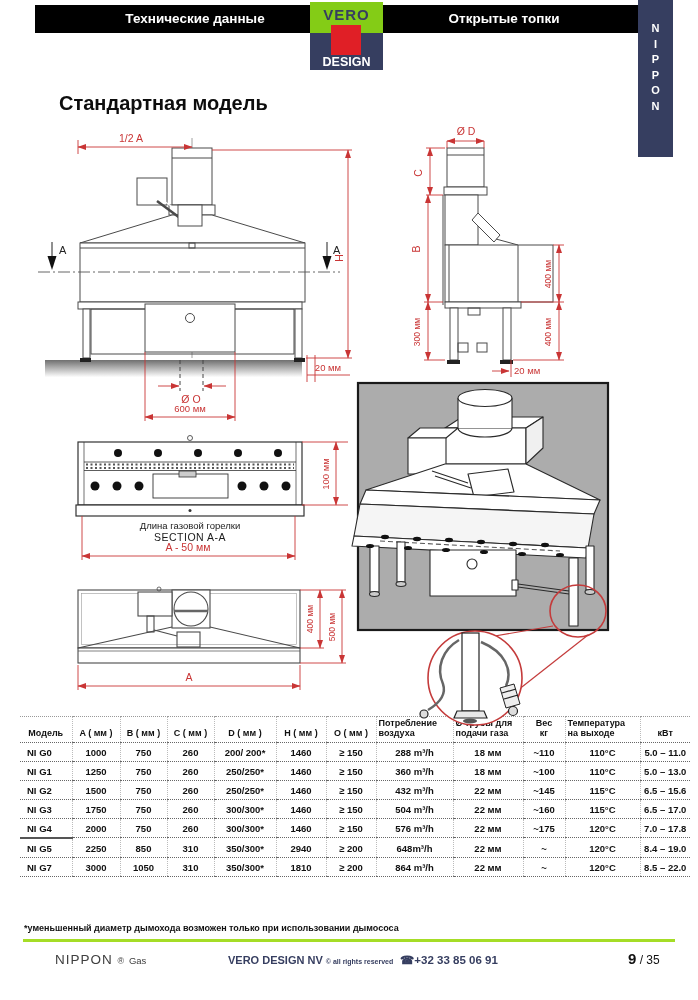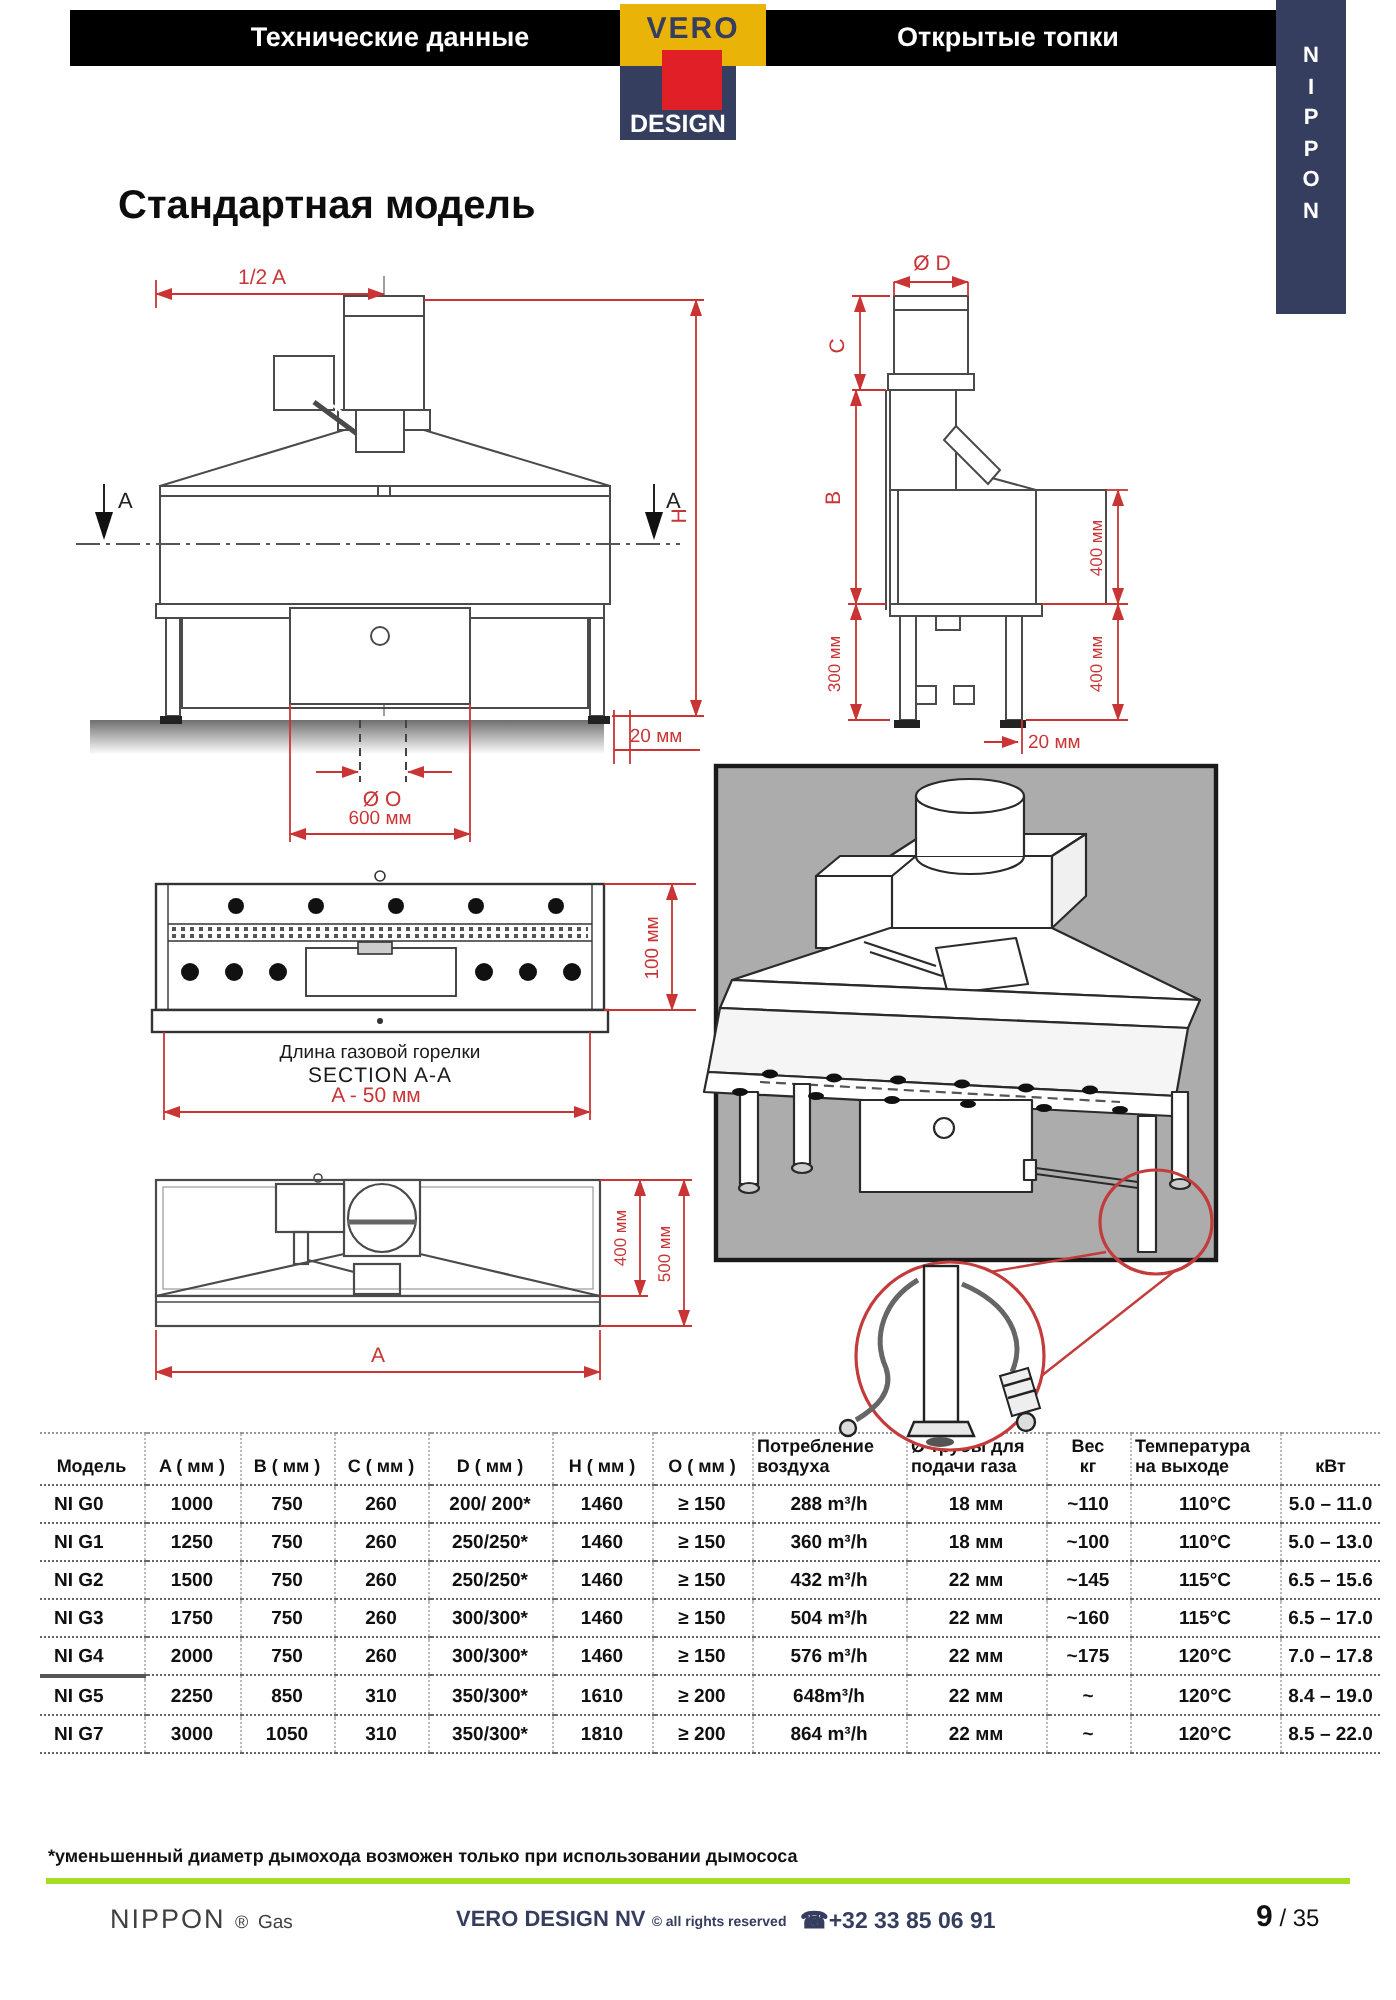--- a/index.html
+++ b/index.html
@@ -4,23 +4,23 @@
 <style>
   html,body{margin:0;padding:0;}
   body{width:698px;height:1000px;position:relative;background:#fff;
        font-family:"Liberation Sans",sans-serif;color:#111;overflow:hidden;}
   
   .hbar{position:absolute;left:35px;top:5px;width:617px;height:28px;background:#000000;}
   .htab{position:absolute;top:6px;color:#fff;font-weight:bold;font-size:13.5px;transform:translateX(-50%);white-space:nowrap;}
   .htab.l{left:160px;}
   .htab.r{left:469px;}
   .logo{position:absolute;left:310px;top:2px;width:73px;height:68px;}
-  .logo-top{position:absolute;left:0;top:0;width:73px;height:31px;background:#eab308;text-align:center;
+  .logo-top{position:absolute;left:0;top:0;width:73px;height:31px;background:#84cc16;text-align:center;
             font-weight:bold;font-size:15px;color:#363e60;letter-spacing:1px;line-height:26px;}
-  .logo-bottom{position:absolute;left:0;top:31px;width:58px;height:37px;background:#363e60;text-align:center;
+  .logo-bottom{position:absolute;left:0;top:31px;width:73px;height:37px;background:#363e60;text-align:center;
             font-weight:bold;font-size:12.5px;color:#fff;line-height:58px;}
   .logo-square{position:absolute;left:21px;top:23px;width:30px;height:30px;background:#e01f26;}
   .sidebar{position:absolute;left:638px;top:0;width:35px;height:157px;background:#363e60;}
   .sideletters{white-space:pre-line;text-align:center;color:#fff;font-weight:bold;font-size:11px;
                line-height:15.5px;padding-top:21px;}
   .title{position:absolute;left:47px;top:80px;margin:12px;font-size:20px;font-weight:bold;color:#0d0d0d;}
   
   svg.dwg{position:absolute;}
   svg text{font-family:"Liberation Sans",sans-serif;}
   .dim{fill:#c93535;font-size:9.5px;}
@@ -456,21 +456,21 @@
         <td>~175</td>
         <td>120°C</td>
         <td>7.0 – 17.8</td>
       </tr>
       <tr>
         <td>NI G5</td>
         <td>2250</td>
         <td>850</td>
         <td>310</td>
         <td>350/300*</td>
-        <td>1610</td>
+        <td>2940</td>
         <td>≥ 200</td>
         <td>648m³/h</td>
         <td>22 мм</td>
         <td>~</td>
         <td>120°C</td>
         <td>8.4 – 19.0</td>
       </tr>
       <tr>
         <td>NI G7</td>
         <td>3000</td>

